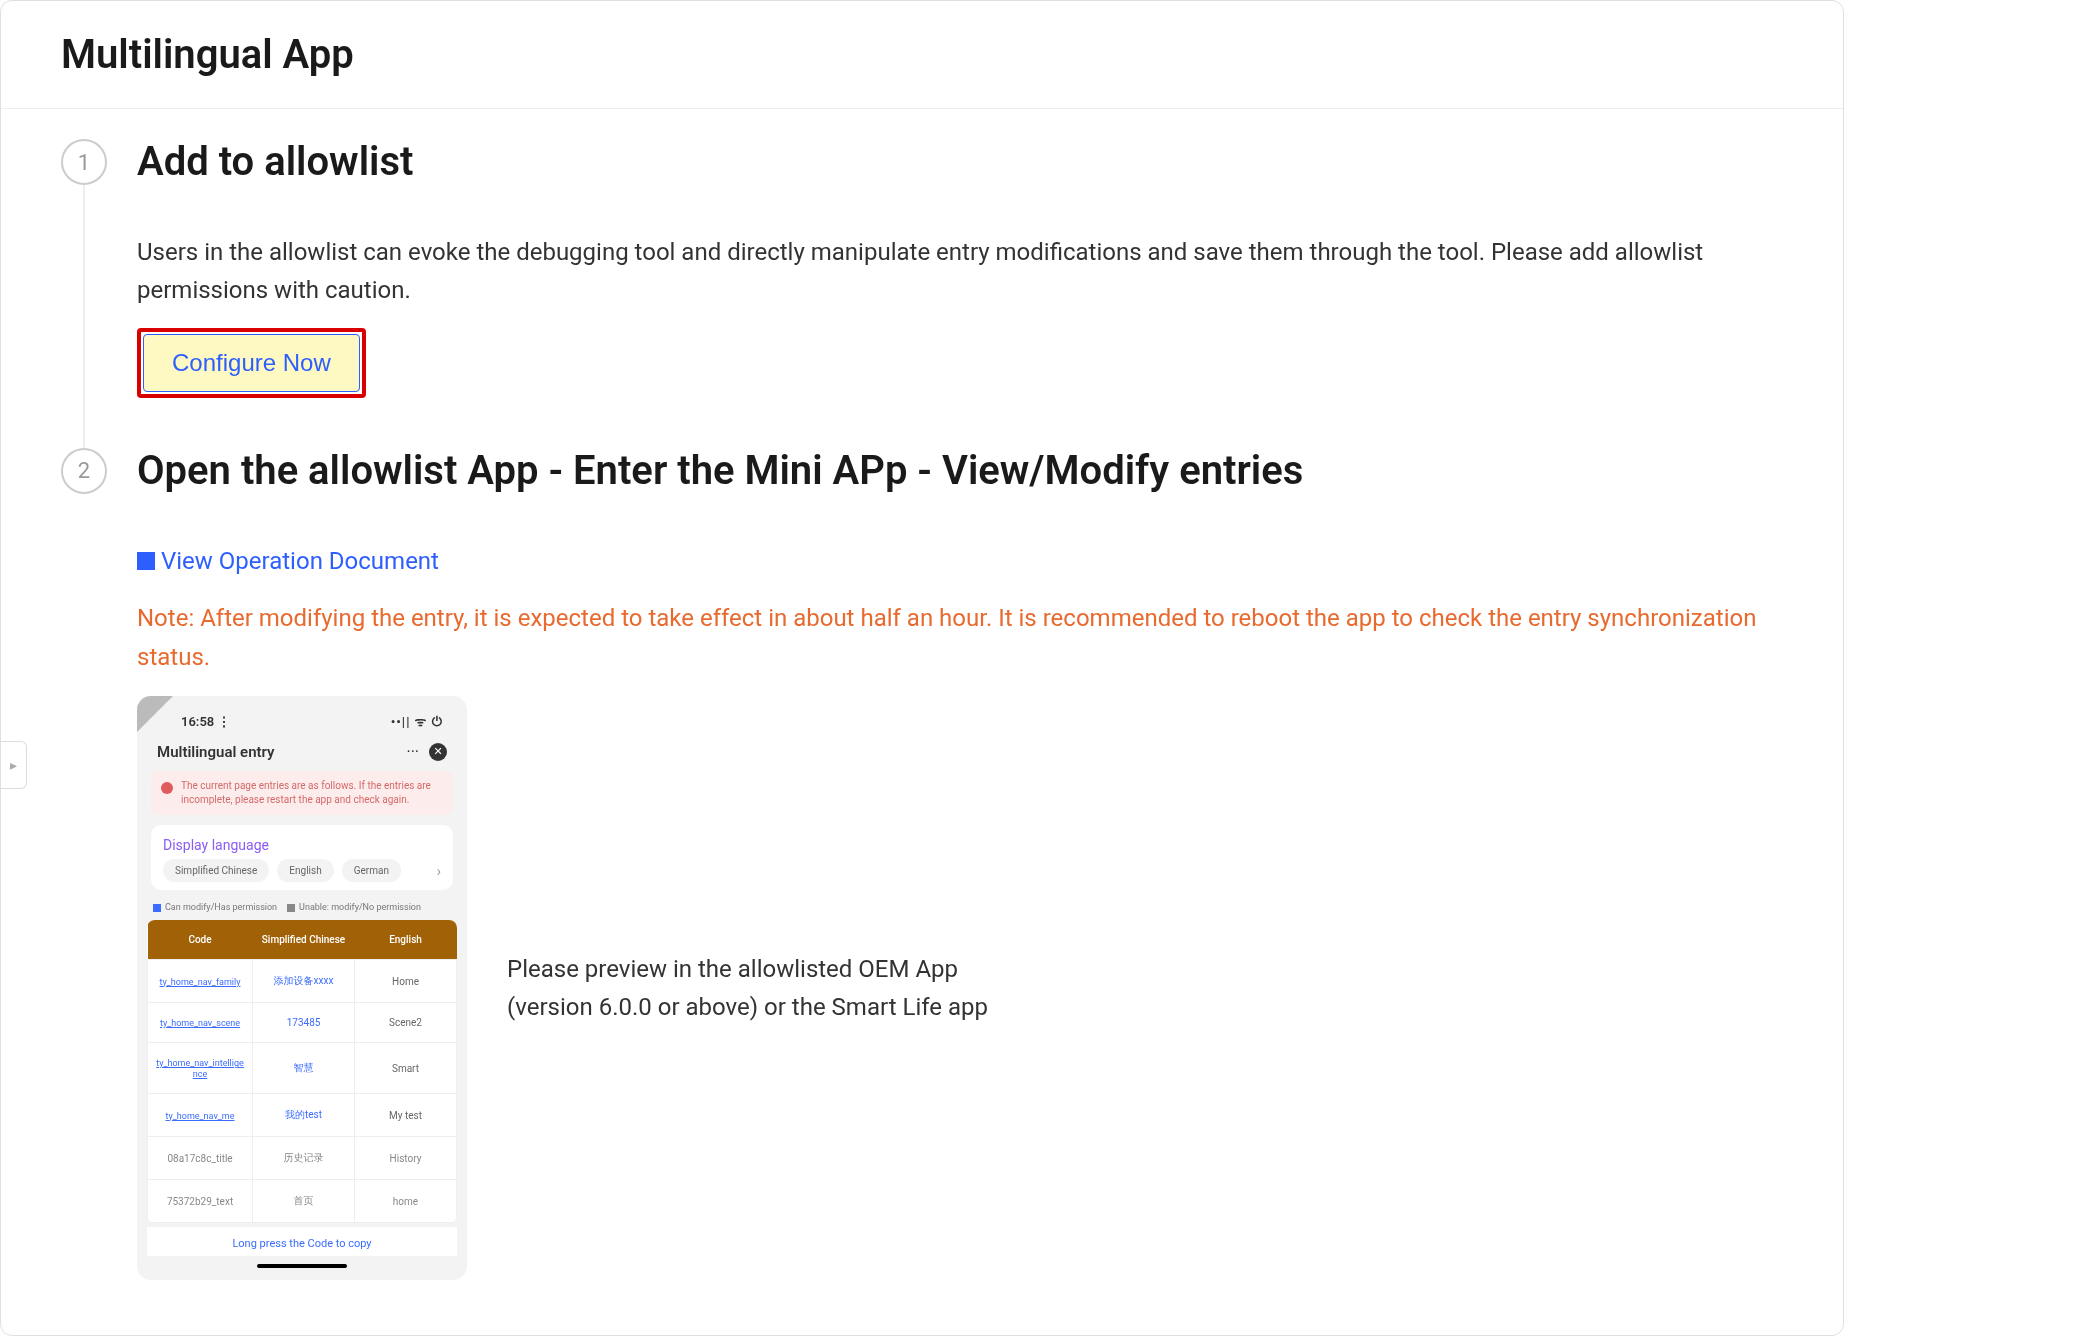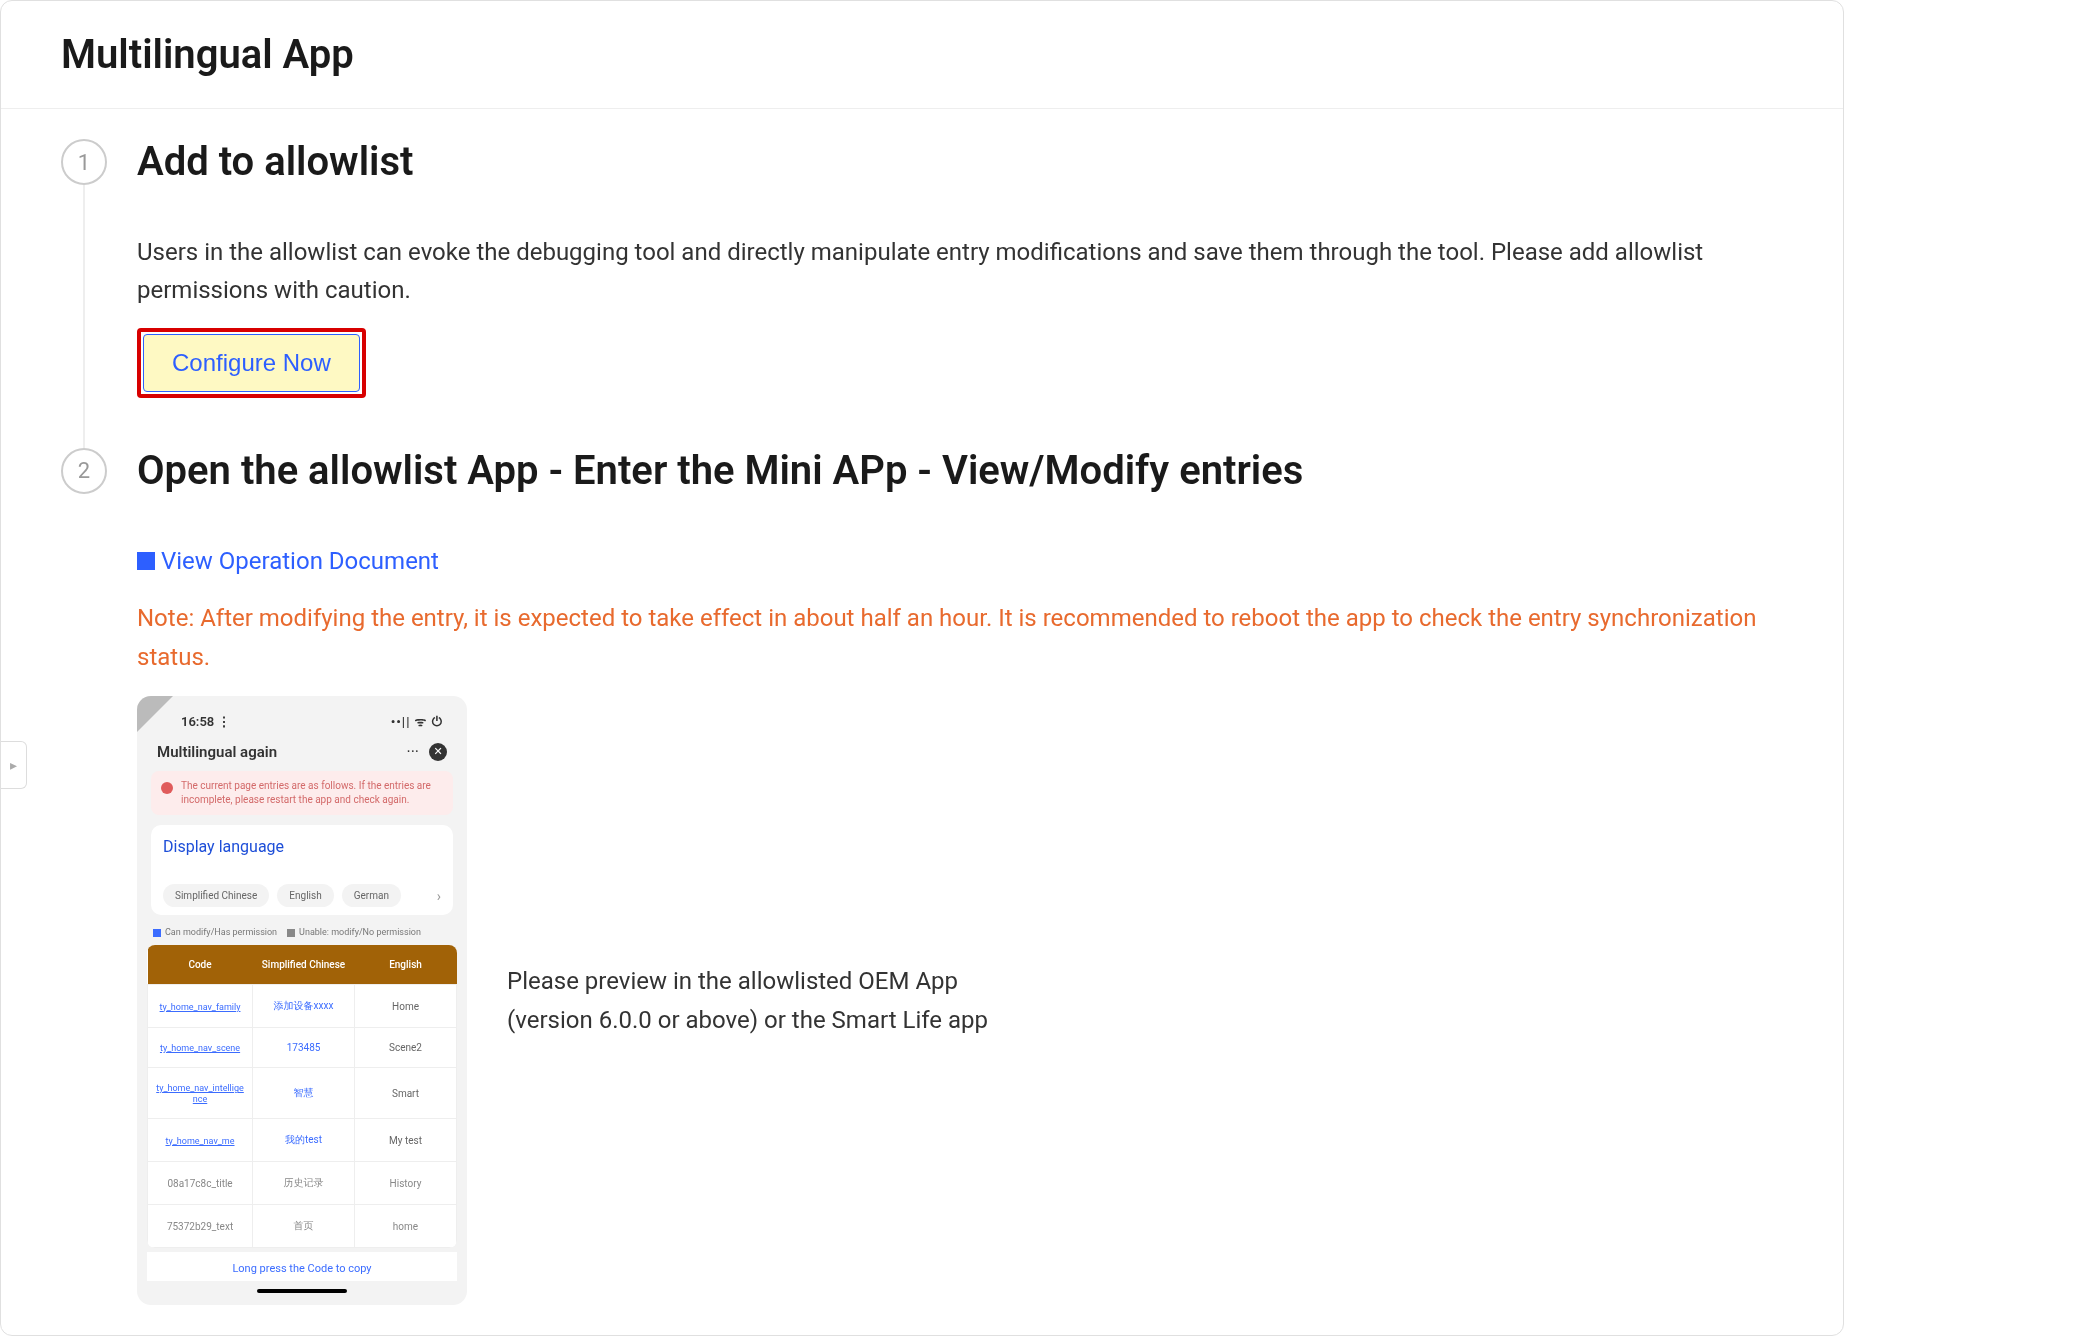--- a/index.html
+++ b/index.html
@@ -161,21 +161,21 @@
     align-items: flex-start;
     margin: 0 4px 10px 4px;
   }
   .banner .dot {
     width: 12px; height: 12px; border-radius: 50%; background: #e05b5b; flex: 0 0 auto; margin-top: 3px;
   }
   .banner .msg { color: #d36a6a; font-size: 10px; line-height: 1.4; }
   .card {
     background: #fff; border-radius: 10px; padding: 12px 12px 8px 12px; margin: 0 4px 10px 4px;
   }
-  .card-label { font-size: 16px; color: #1d4ed8; margin-bottom: 28px; }
+  .card-label { font-size: 14px; color: #8b5cf6; margin-bottom: 6px; }
   .chips { display: flex; align-items: center; gap: 8px; }
   .chip {
     background: #f3f3f3; border-radius: 14px; padding: 6px 12px; font-size: 10px; color: #666;
   }
   .chev { margin-left: auto; color: #999; font-size: 14px; }
   .legend { display: flex; align-items: center; gap: 10px; flex-wrap: wrap; font-size: 9px; color: #777; padding: 2px 6px 8px 6px; }
   .legend .sq { width: 8px; height: 8px; display: inline-block; margin-right: 4px; vertical-align: middle; }
   .legend .blue { background: #3b6cff; }
   .legend .grey { background: #888; }
   .tbl { width: 100%; border-collapse: collapse; background: #fff; border-radius: 8px; overflow: hidden; margin: 0 0 4px 0; }
@@ -243,21 +243,21 @@
 
         <div class="preview-row">
 
           <div class="phone">
             <div class="phone-corner"></div>
             <div class="phone-status">
               <span>16:58 ⋮</span>
               <span class="right">••|| ᯤ ⏻</span>
             </div>
             <div class="phone-header">
-              <span class="title">Multilingual again</span>
+              <span class="title">Multilingual entry</span>
               <span class="icons">
                 <span>···</span>
                 <span class="close">✕</span>
               </span>
             </div>
             <div class="banner">
               <span class="dot"></span>
               <span class="msg">The current page entries are as follows. If the entries are incomplete, please restart the app and check again.</span>
             </div>
             <div class="card">

